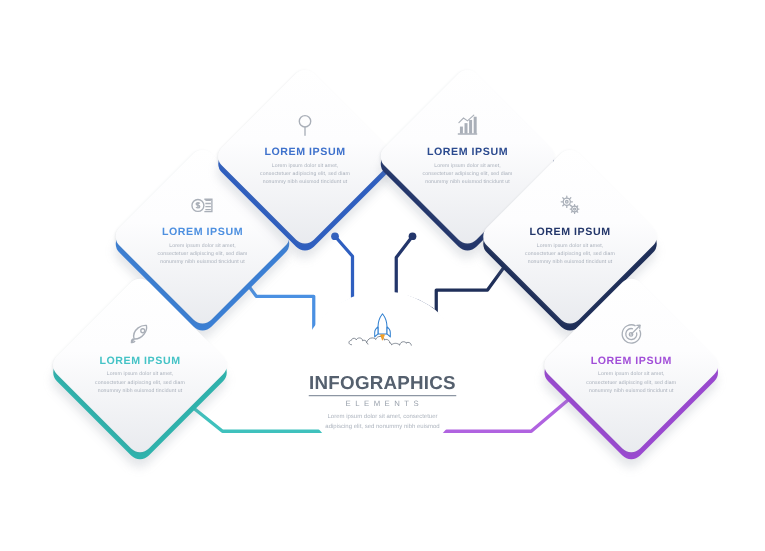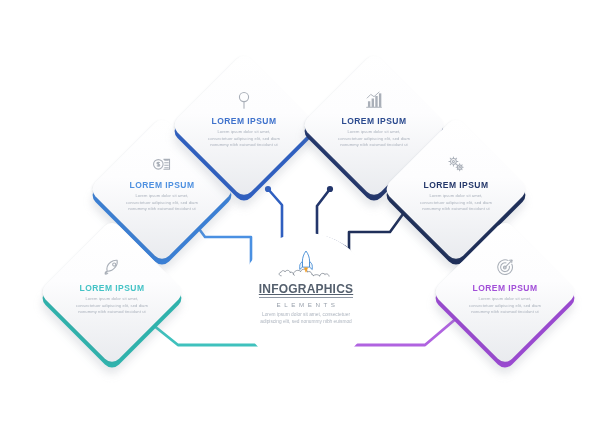--- a/index.html
+++ b/index.html
@@ -102,29 +102,28 @@
     background: #ffffff;
     display: flex;
     flex-direction: column;
     align-items: center;
     justify-content: flex-start;
     padding-top: 17px;
     box-sizing: border-box;
   }
   #center .rocketwrap { width: 62px; height: 32px; }
   #center .maintitle {
-    font-size: 12px;
+    font-size: 15px;
     font-weight: bold;
     letter-spacing: 0.2px;
     color: #55606e;
     border-bottom: 1.2px solid #8d96a3;
     padding-bottom: 1px;
-    margin-top: 1px;
+    margin-top: 17px;
     line-height: 1.05;
-    text-decoration: underline;
   }
   #center .subtitle {
     font-size: 6.2px;
     letter-spacing: 3.6px;
     color: #99a1ac;
     margin-top: 3px;
     padding-left: 3px;
   }
   #center .desc {
     font-size: 4.8px;

